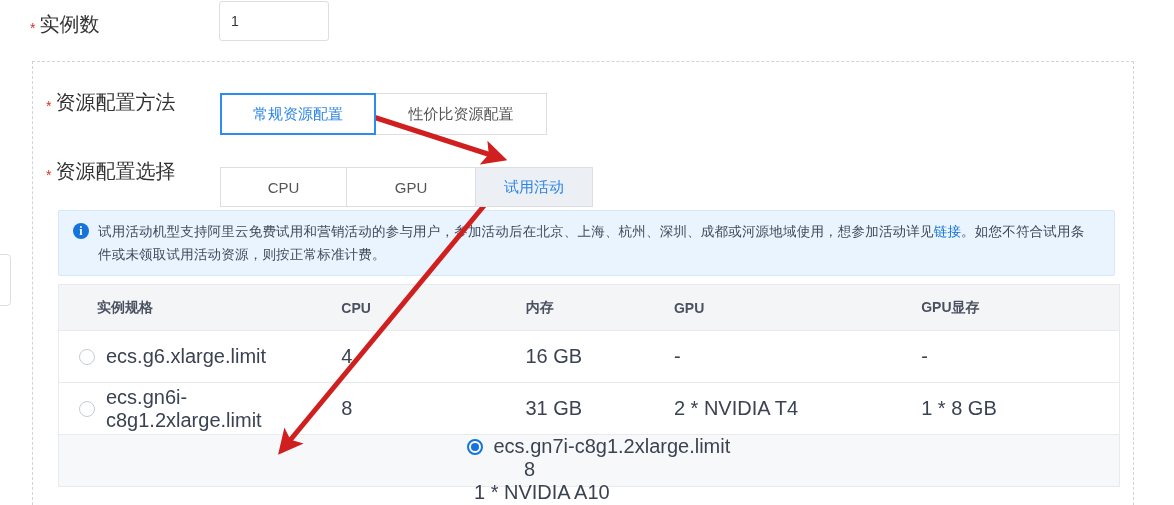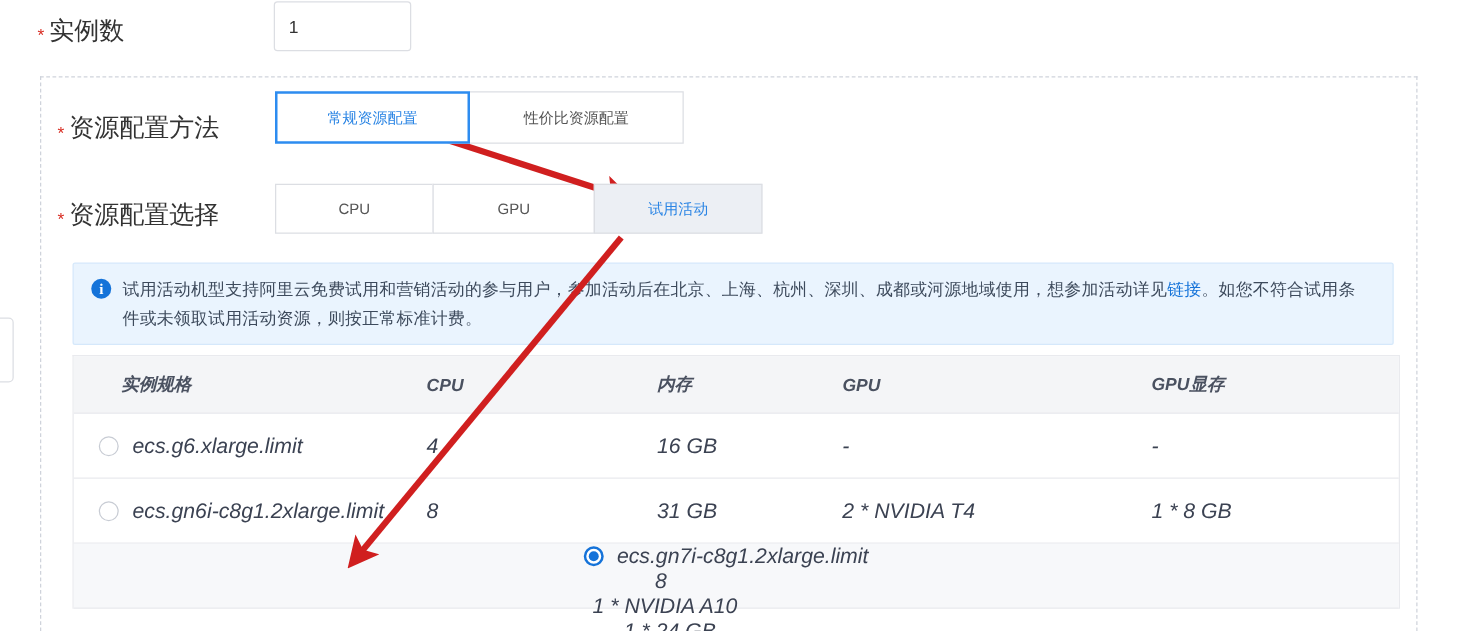--- a/index.html
+++ b/index.html
@@ -87,26 +87,27 @@
   #method-tabs {
     position: absolute;
     left: 187px; top: 11px;
     display: flex;
   }
   .seg-btn {
     height: 42px;
     border: 1px solid #dcdee3;
     background: #ffffff;
     font-family: "Liberation Sans", sans-serif;
-    font-size: 12px;
+    font-size: 15px;
     color: #555;
     display: flex; align-items: center; justify-content: center;
     cursor: pointer;
     user-select: none;
     margin-left: -1px;
+    margin-top: 20px;
   }
   .seg-btn:first-child { margin-left: 0; }
   .seg-btn.active {
     border: 2px solid #2d8cf0;
     color: #2b85e4;
     background: #ffffff;
     z-index: 3;
   }
   #method-tab-regular { width: 156px; }
   #method-tab-costperf { width: 172px; }
@@ -117,21 +118,21 @@
     left: 13px; top: 96px;
     display: flex; align-items: baseline;
   }
   #selection-tabs {
     position: absolute;
     left: 187px; top: 85px;
     display: flex;
   }
   #sel-cpu  { width: 127px; height: 40px; }
   #sel-gpu  { width: 130px; height: 40px; }
-  #sel-trial{ width: 135px; height: 40px; }
+  #sel-trial{ width: 118px; height: 40px; }
   .seg-btn.sel-active {
     background: #eceff4;
     border: 1px solid #dcdee3;
     color: #2b85e4;
     z-index: 2;
   }
 
   
   #info-banner {
     position: absolute;
@@ -172,21 +173,20 @@
   }
 
   
   #spec-table {
     position: absolute;
     left: 25px; top: 222px;
     width: 1062px;
     border: 1px solid #e9eaee;
     border-bottom: none;
     background: #fff;
-    font-style: italic;
   }
   .tbl-row {
     display: flex;
     align-items: center;
     height: 52px;
     border-bottom: 1px solid #e9eaee;
     padding-left: 20px;
   }
   #tbl-header {
     background: #f4f5f7;
@@ -219,21 +219,21 @@
   }
   .radio.checked::after {
     content: "";
     position: absolute;
     left: 50%; top: 50%;
     transform: translate(-50%, -50%);
     width: 8px; height: 8px;
     border-radius: 50%;
     background: #1573d9;
   }
-  .cell-text { color: #3b4252; font-size: 17px; }
+  .cell-text { color: #3b4252; font-size: 20px; }
 
   
   #annotations {
     position: absolute;
     left: 0; top: 0;
     width: 1174px; height: 505px;
     pointer-events: none;
   }
 </style>
 </head>

